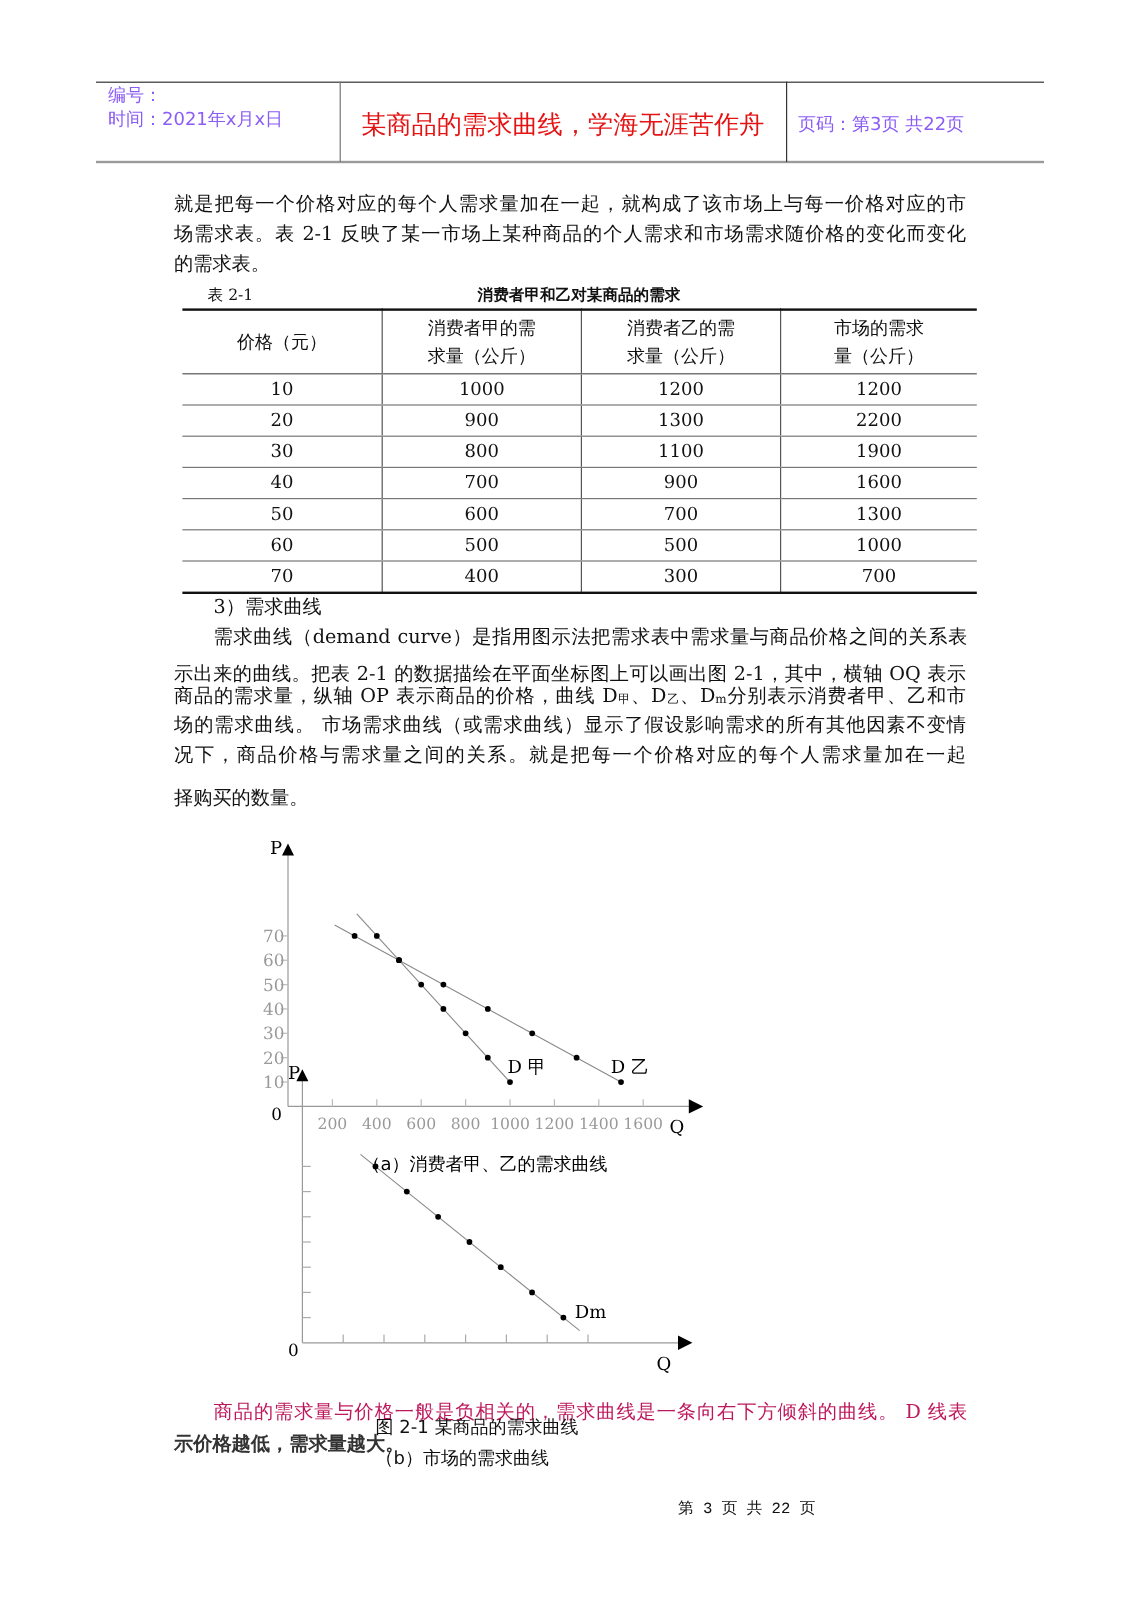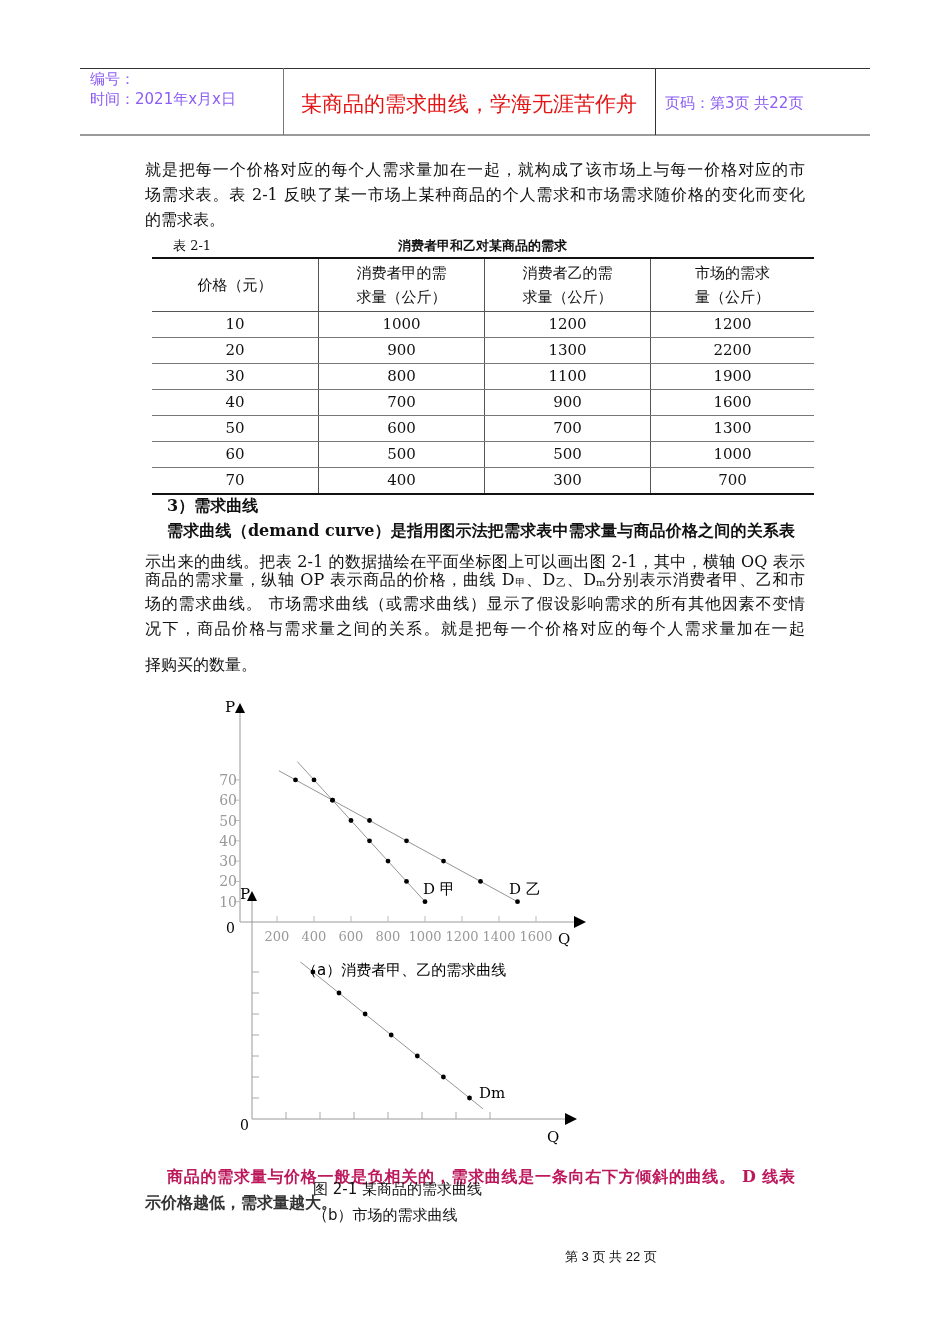--- a/index.html
+++ b/index.html
@@ -5,35 +5,35 @@
   html,body{margin:0;padding:0;background:#ffffff;}
   body{width:950px;height:1344px;position:relative;overflow:hidden;
        font-family:"DejaVu Serif","Liberation Serif",serif;color:#111;}
   .abs{position:absolute;white-space:nowrap;}
   .hdr-line{position:absolute;background:#333;}
   .hdr-text{font-family:"DejaVu Sans","Liberation Sans",sans-serif;font-size:15px;color:#8b5cf6;}
   .motto{font-family:"DejaVu Sans","Liberation Sans",sans-serif;font-size:21px;color:#e41414;
          position:absolute;left:283px;width:372px;top:90px;text-align:center;}
   .line{position:absolute;left:145px;font-size:16px;line-height:20px;white-space:nowrap;}
   .full{width:660px;text-align:justify;text-align-last:justify;}
-  .ind{left:167px;font-weight:bold;}
+  .ind{left:178px;}
   .full.ind{width:628px;}
   sub.s{font-size:10px;vertical-align:-1px;}
   .tcap{font-size:13px;}
   .ttitle{font-family:"DejaVu Sans","Liberation Sans",sans-serif;font-size:13px;font-weight:bold;}
   table.dt{position:absolute;left:152px;top:257px;width:662px;border-collapse:collapse;
            border-top:2.5px solid #111;border-bottom:2.5px solid #111;font-size:15px;}
   table.dt th,table.dt td{text-align:center;font-weight:normal;padding:0;}
   table.dt th{height:52px;line-height:24px;border-bottom:1px solid #555;}
   table.dt td{height:25px;line-height:25px;border-bottom:1px solid #777;}
   table.dt tr:last-child td{border-bottom:none;}
   table.dt th+th,table.dt td+td{border-left:1px solid #555;}
   svg text{font-family:"DejaVu Serif","Liberation Serif",serif;}
   .cap{font-family:"DejaVu Sans","Liberation Sans",sans-serif;font-size:15px;}
-  .footer{font-family:Liberation Sans, sans-serif;font-size:13px;}
+  .footer{font-family:Liberation Mono, monospace;font-size:13px;}
 </style>
 </head>
 <body>
 
 <div class="hdr-line" style="left:80px;top:68px;width:790px;height:1px;"></div>
 <div class="hdr-line" style="left:80px;top:134px;width:790px;height:2px;background:#9a9a9a;"></div>
 <div class="hdr-line" style="left:283px;top:68px;width:1px;height:67px;background:#777;"></div>
 <div class="hdr-line" style="left:655px;top:68px;width:1px;height:67px;"></div>
 
 <div class="abs hdr-text" style="left:90px;top:70px;">编号：</div>

